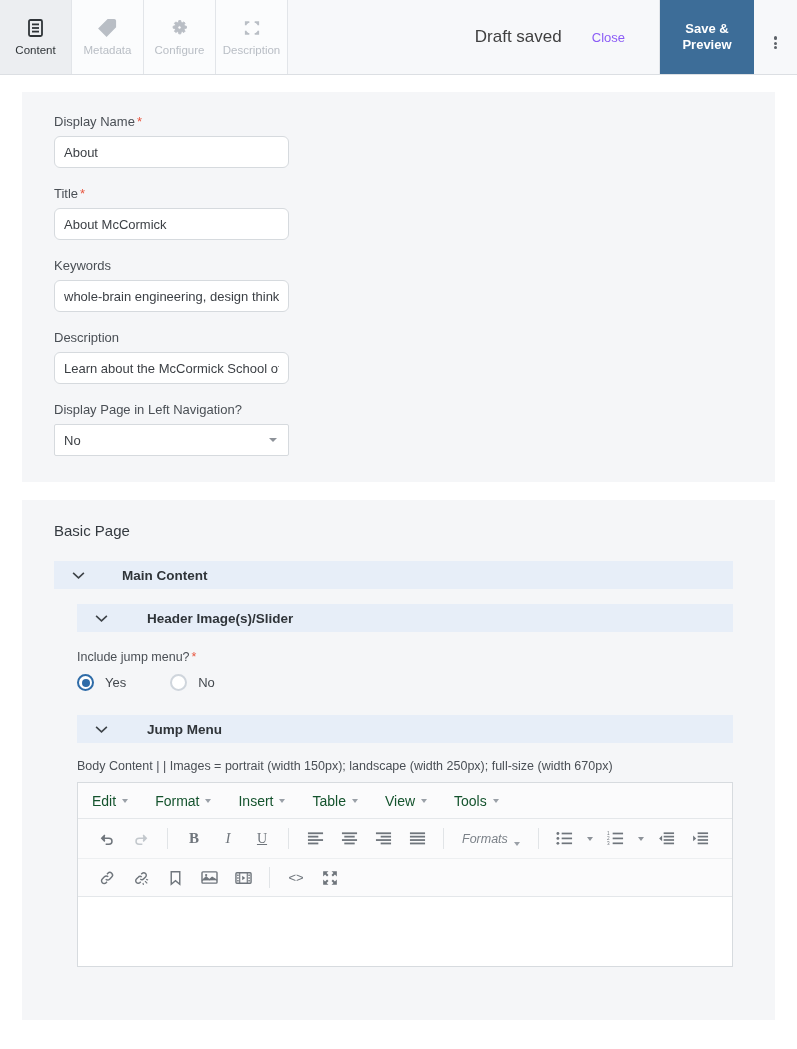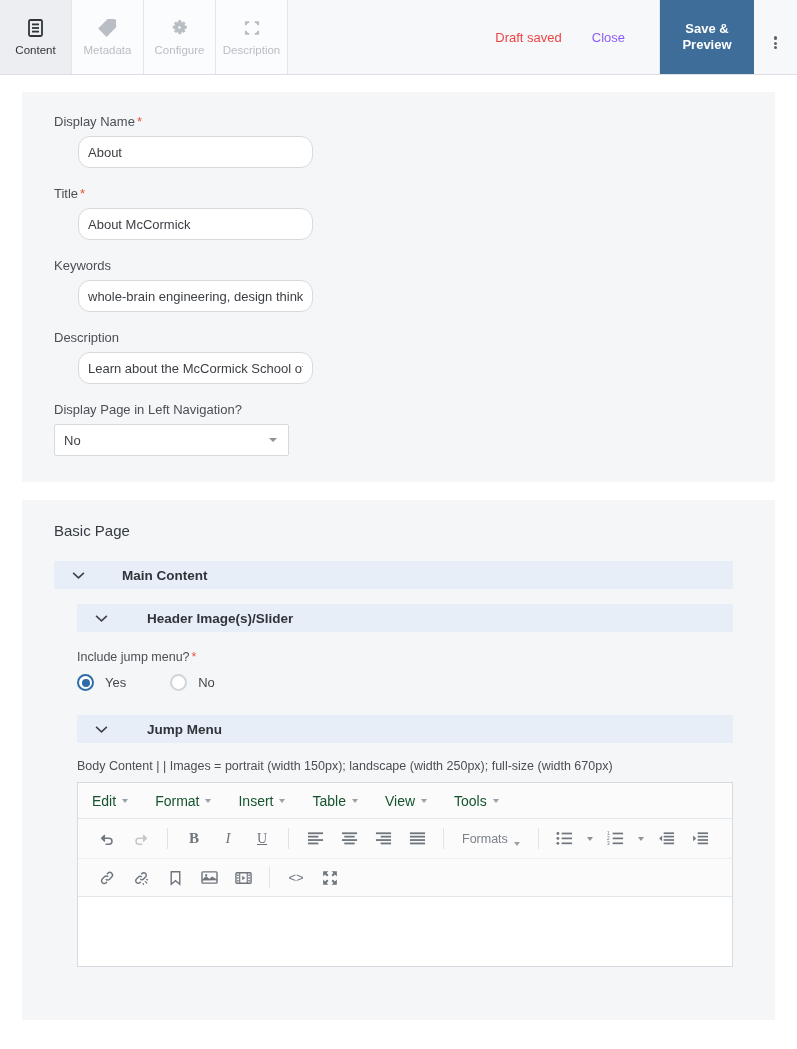--- a/index.html
+++ b/index.html
@@ -33,21 +33,21 @@
     cursor: pointer;
   }
   .tab.active { background: #eceef1; color: #2f3438; }
   .tab .ticon { height: 20px; display:flex; align-items:center; justify-content:center; }
   .tab.active .ticon svg { fill: #2f3438; stroke: #2f3438; }
   .tab .ticon svg { fill: #b9bec5; stroke: #b9bec5; }
   .tab-label { line-height: 1; }
 
   .topbar-spacer { flex: 1; background: #f7f8fa; border-right: 1px solid #e2e5e9;
                    display:flex; align-items:center; justify-content:flex-end; padding-right: 6px; }
-  .draft-saved { color: #ef4444; font-size: 13px; margin-right: 30px; }
+  .draft-saved { color: #404040; font-size: 17px; margin-right: 30px; }
   .close-btn { color: #8b5cf6; font-size: 13px; margin-right: 28px; cursor: pointer; }
   .save-preview {
     width: 94px; background: #3d6d98; color: #fff;
     display:flex; align-items:center; justify-content:center;
     text-align:center; font-size: 13px; font-weight: bold; line-height: 1.25;
     cursor: pointer;
   }
   .kebab {
     width: 43px; background: #f7f8fa;
     display:flex; align-items:center; justify-content:center; cursor:pointer;
@@ -60,25 +60,24 @@
     padding: 22px 0 26px 0;
   }
   .panel2 { margin-top: 18px; padding: 22px 0 0 0; height: 520px; }
 
   .field { margin: 0 0 0 32px; }
   .field + .field { margin-top: 18px; }
   .flabel { font-size: 13px; color: #4a4f55; margin-bottom: 7px; }
   .req { color: #e8563f; margin-left: 2px; }
   .finput {
     width: 235px; height: 32px;
-    border: 1px solid #d6dade; background: #fff; border-radius: 12px;
+    border: 1px solid #d6dade; background: #fff; border-radius: 6px;
     font-family: "Liberation Sans", sans-serif;
     font-size: 13px; color: #3b3f44; padding: 0 9px;
     outline: none;
-    margin-left: 24px;
   }
   .fselect-wrap { position: relative; width: 235px; }
   .fselect {
     width: 235px; height: 32px;
     border: 1px solid #d6dade; background: #fff; border-radius: 2px;
     font-size: 13px; color: #3b3f44; padding: 0 9px;
     display:flex; align-items:center;
     cursor: pointer;
   }
   .caret {
@@ -128,21 +127,21 @@
               display:flex; align-items:center; gap:6px; }
   .menuitem .dcaret { width:0;height:0;border-left:3.5px solid transparent;border-right:3.5px solid transparent;border-top:4px solid #9aa0a7; }
 
   .tbrow { height: 39px; display:flex; align-items:center; padding-left: 12px; background:#fbfbfc; }
   .tbrow.r2 { border-top: 1px solid #edeff1; height: 38px; }
   .tbtn { width: 34px; height: 28px; display:flex; align-items:center; justify-content:center;
           cursor: pointer; color:#6f757c; }
   .tbtn.dis { color:#c3c8cd; }
   .sep { width:1px; height:21px; background:#e1e4e7; margin:0 9px; }
   .formats-btn { display:flex; align-items:flex-end; gap:6px; font-size:12.5px; color:#7b8188;
-                 padding: 0 9px; cursor:pointer; }
+                 padding: 0 9px; cursor:pointer;font-style:italic; }
   .formats-btn .dcaret { width:0;height:0;border-left:3.5px solid transparent;border-right:3.5px solid transparent;border-top:4px solid #9aa0a7; }
   .splitcaret { width: 17px; height:28px; display:flex; align-items:center; justify-content:center; cursor:pointer; }
   .splitcaret i { width:0;height:0;border-left:3.5px solid transparent;border-right:3.5px solid transparent;border-top:4px solid #8d9299; display:block; }
 
   .edit-area { background:#fff; height: 70px; border-top:1px solid #e4e7ea; }
 
   .bold-g { font-weight: bold; font-size: 15px; font-family: "Liberation Serif", serif; }
   .ital-g { font-style: italic; font-size: 15px; font-family: "Liberation Serif", serif; }
   .und-g  { font-size: 14px; text-decoration: underline; font-family: "Liberation Serif", serif; }
   .code-g { font-size: 13px; }

